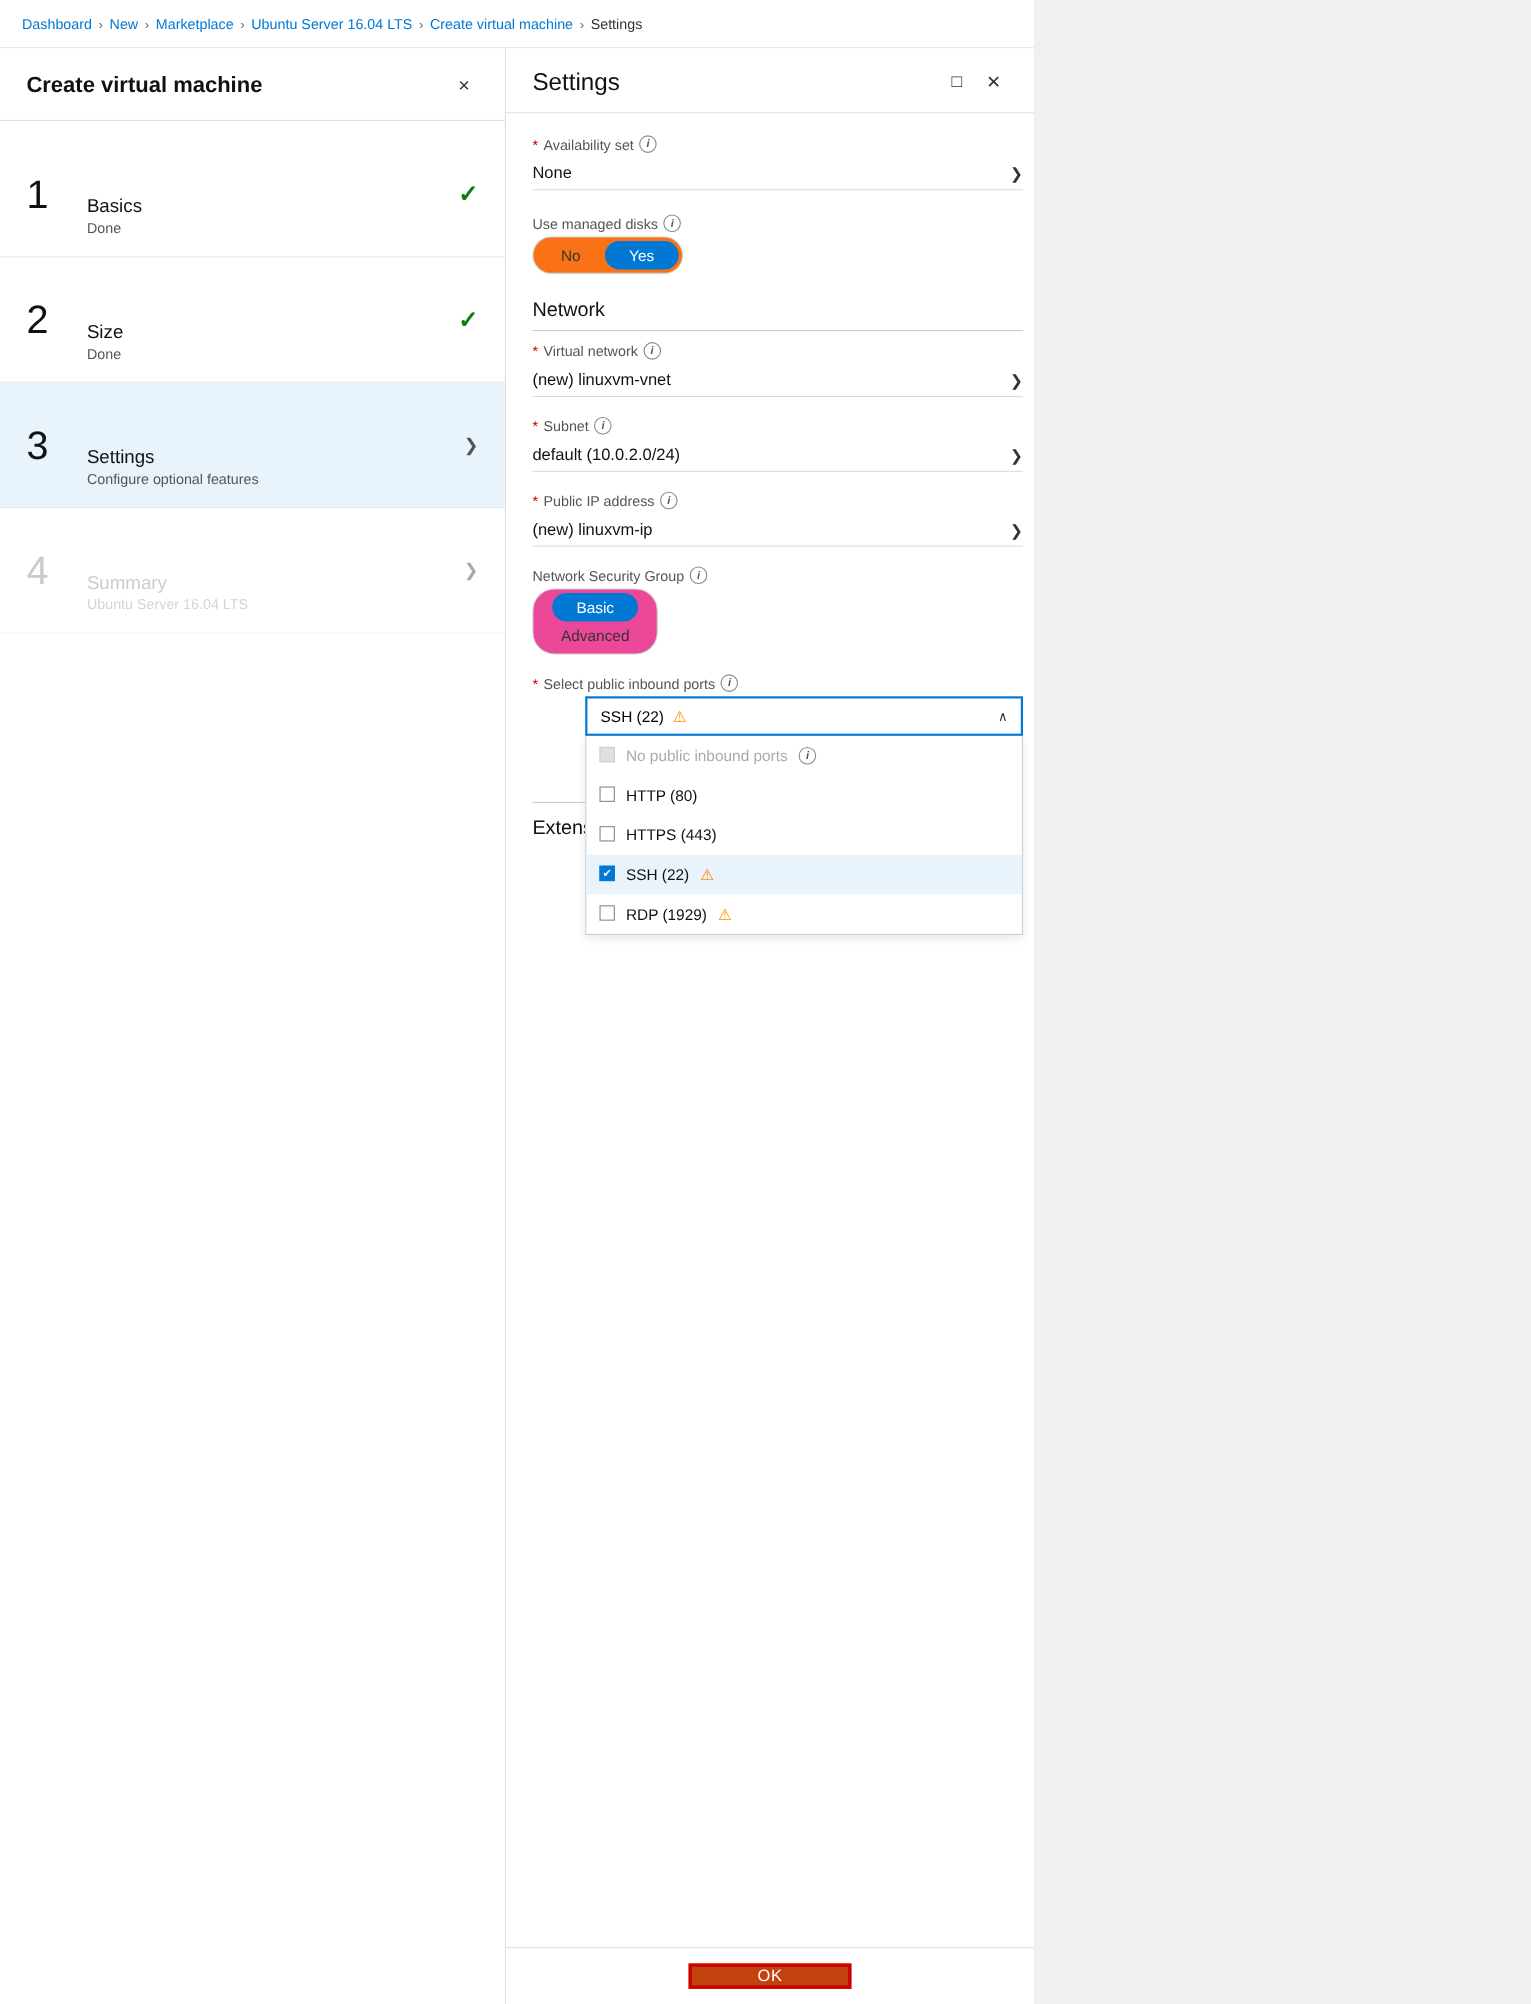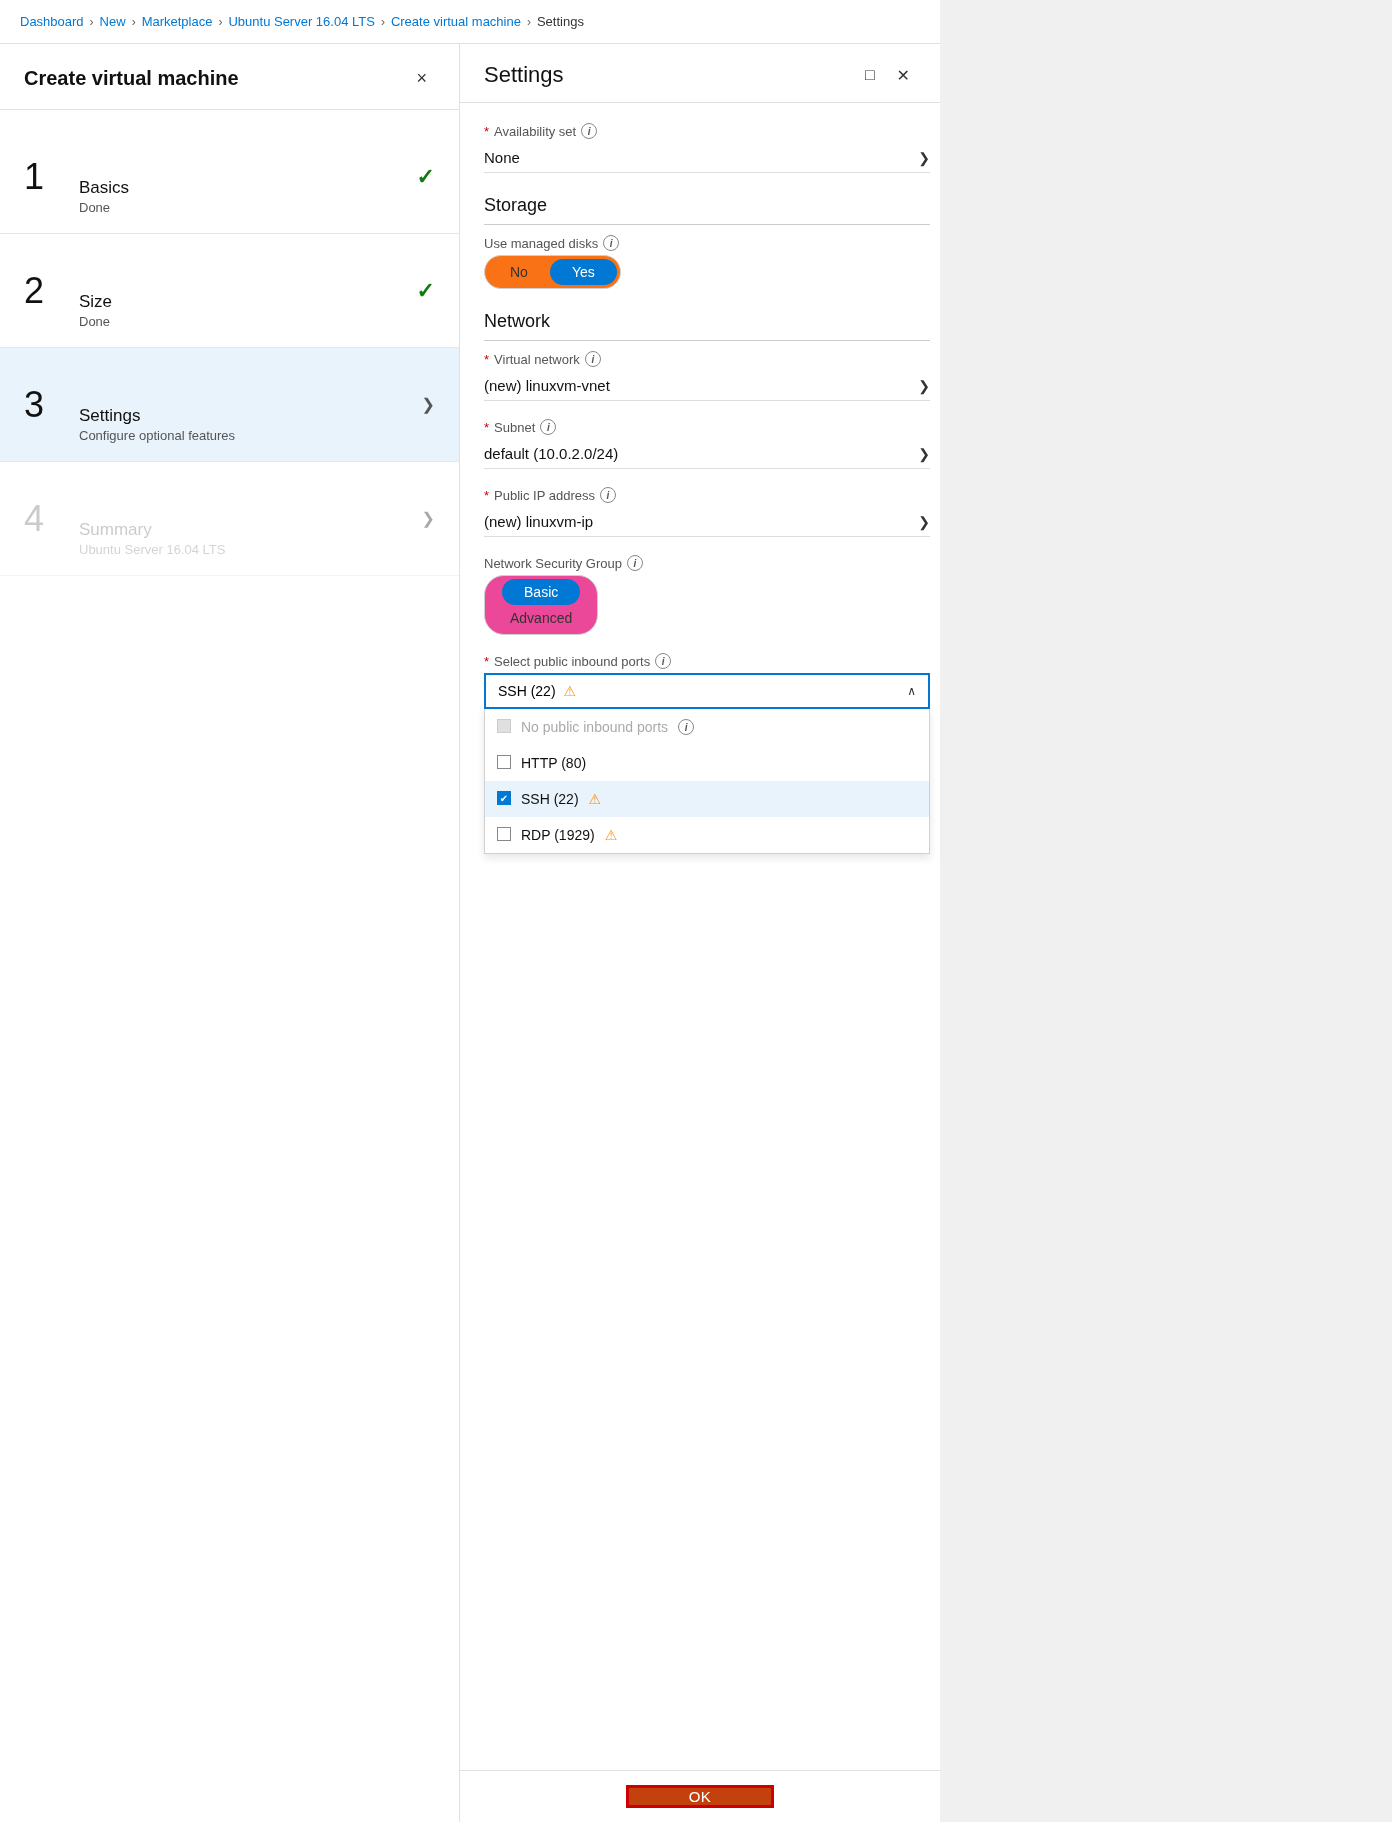--- a/index.html
+++ b/index.html
@@ -318,20 +318,21 @@
     }
 
     .nsg-toggle-btn.active {
       background: #0078d4;
       color: white;
     }
 
     
     .dropdown-container {
       position: relative;
+      margin-left: 48px;
     }
 
     .dropdown-selected {
       display: flex;
       justify-content: space-between;
       align-items: center;
       border: 2px solid #0078d4;
       padding: 8px 12px;
       cursor: pointer;
       background: white;
@@ -519,21 +520,20 @@
             <span class="info-icon">i</span>
           </div>
           <div class="field-value-row">
             <span class="field-value">None</span>
             <span class="chevron-right">❯</span>
           </div>
         </div>
       </div>
 
       <div class="section-gap">
-        <div class="section-title">Storage</div>
 
         <div class="field-group">
           <div class="field-label">
             <span>Use managed disks</span>
             <span class="info-icon">i</span>
           </div>
           <div class="toggle-group">
             <button class="toggle-btn">No</button>
             <button class="toggle-btn active">Yes</button>
           </div>
@@ -610,20 +610,24 @@
                 <div class="checkbox disabled-check"></div>
                 <span>No public inbound ports</span>
                 <span class="info-icon">i</span>
               </div>
 
               <div class="dropdown-item">
                 <div class="checkbox"></div>
                 <span>HTTP (80)</span>
               </div>
 
+              <div class="dropdown-item">
+                <div class="checkbox"></div>
+                <span>HTTPS (443)</span>
+              </div>
 
               <div class="dropdown-item selected">
                 <div class="checkbox checked">✔</div>
                 <span>SSH (22)</span>
                 <span class="warning-icon">⚠</span>
               </div>
 
               <div class="dropdown-item">
                 <div class="checkbox"></div>
                 <span>RDP (1929)</span>

